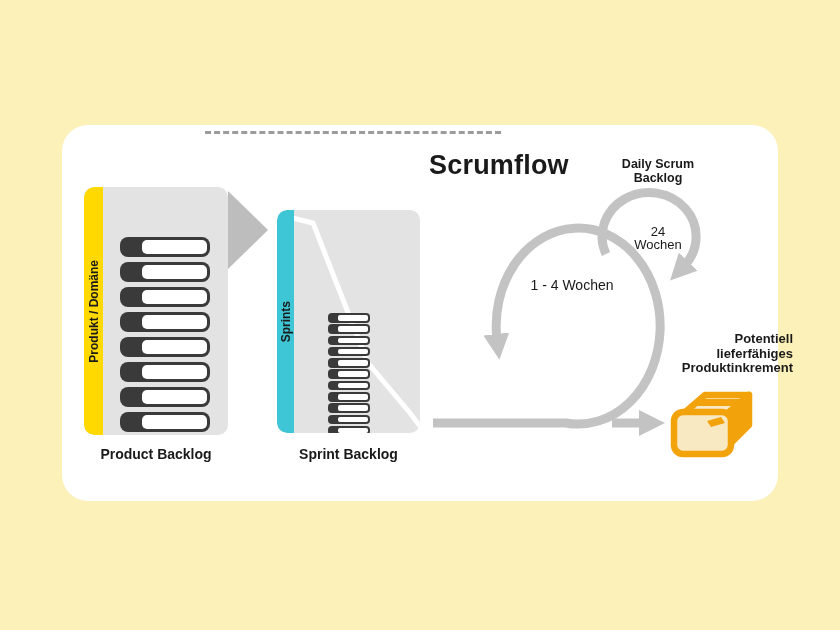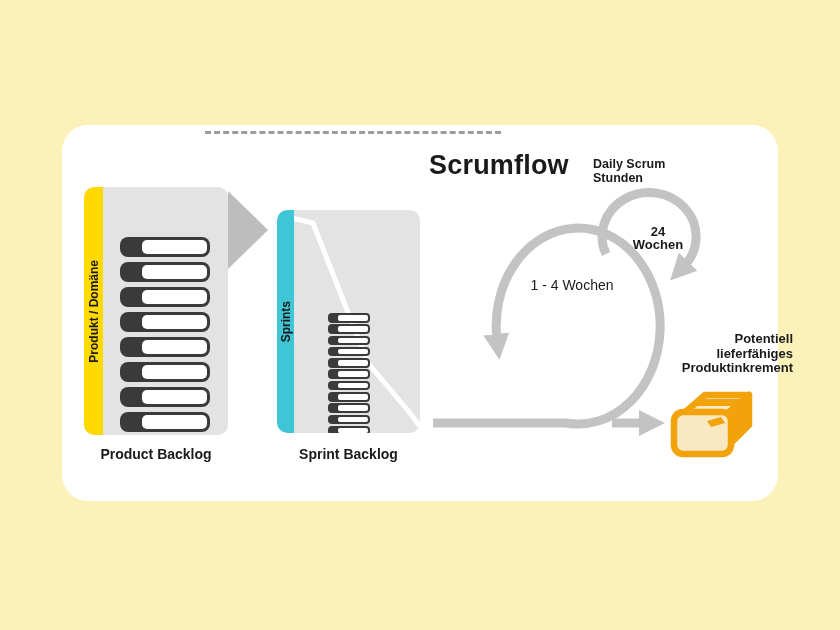--- a/index.html
+++ b/index.html
@@ -32,22 +32,22 @@
     border-top:39px solid transparent;border-bottom:39px solid transparent;
     border-left:40px solid var(--triangle_gray,#BDBDBD);}
 
   .caption{position:absolute;text-align:center;font-weight:700;font-size:14px;}
   .pb-caption{left:84px;top:446px;width:144px;}
   .sb-caption{left:277px;top:446px;width:143px;}
 
   .arrows{position:absolute;left:0;top:0;}
   .arrow-stroke{stroke:var(--arrow_gray,#C3C3C3);stroke-width:9;fill:none;}
 
-  .daily-title{position:absolute;left:593px;top:157px;width:130px;font-size:12.5px;font-weight:700;line-height:14px;}
-  .daily-duration{position:absolute;left:608px;top:225px;width:100px;text-align:center;font-size:13px;font-weight:700;line-height:13px;}
+  .daily-title{position:absolute;left:593px;top:157px;width:130px;text-align:center;font-size:12.5px;font-weight:700;line-height:14px;}
+  .daily-duration{position:absolute;left:608px;top:225px;width:100px;text-align:center;font-size:13px;font-weight:400;line-height:13px;}
   .sprint-duration{position:absolute;left:512px;top:277px;width:120px;text-align:center;font-size:14px;font-weight:400;}
   .increment-caption{position:absolute;left:628px;top:332px;width:165px;text-align:right;font-size:13px;font-weight:700;line-height:14.5px;}
 
   .package{position:absolute;left:670px;top:387px;}
   .pk-cream{fill:var(--package_cream,#F9E9C2);stroke:var(--package_orange,#F2A30B);stroke-width:6.5;stroke-linejoin:round;}
   .pk-orange{fill:var(--package_orange,#F2A30B);stroke:var(--package_orange,#F2A30B);stroke-width:6.5;stroke-linejoin:round;}
   .pk-flat{fill:var(--package_orange,#F2A30B);}
   .line-el{display:block;}
 </style>
 </head>
@@ -146,21 +146,21 @@
         <path d="M0,2 L26,15 L0,28 Z" fill="#C3C3C3"></path>
       </marker>
     </defs>
     <path d="M 606 254 A 47 44 0 1 1 684 266" class="arrow-stroke" marker-end="url(#ah)"></path>
     <path d="M 433 423 L 566 423 A 82 98 0 1 0 497 340" class="arrow-stroke" marker-end="url(#ah)"></path>
     <path d="M 612 423 L 645 423" class="arrow-stroke" marker-end="url(#ah)"></path>
   </svg>
 
   <div class="daily-title">
     <span>Daily Scrum</span><br>
-    <span>Stunden</span>
+    <span>Backlog</span>
   </div>
   <div class="daily-duration">
     <span>24</span><br>
     <span>Wochen</span>
   </div>
   <div class="sprint-duration">1 - 4 Wochen</div>
 
   <div class="increment-caption">
     <span>Potentiell</span><br>
     <span>lieferfähiges</span><br>

